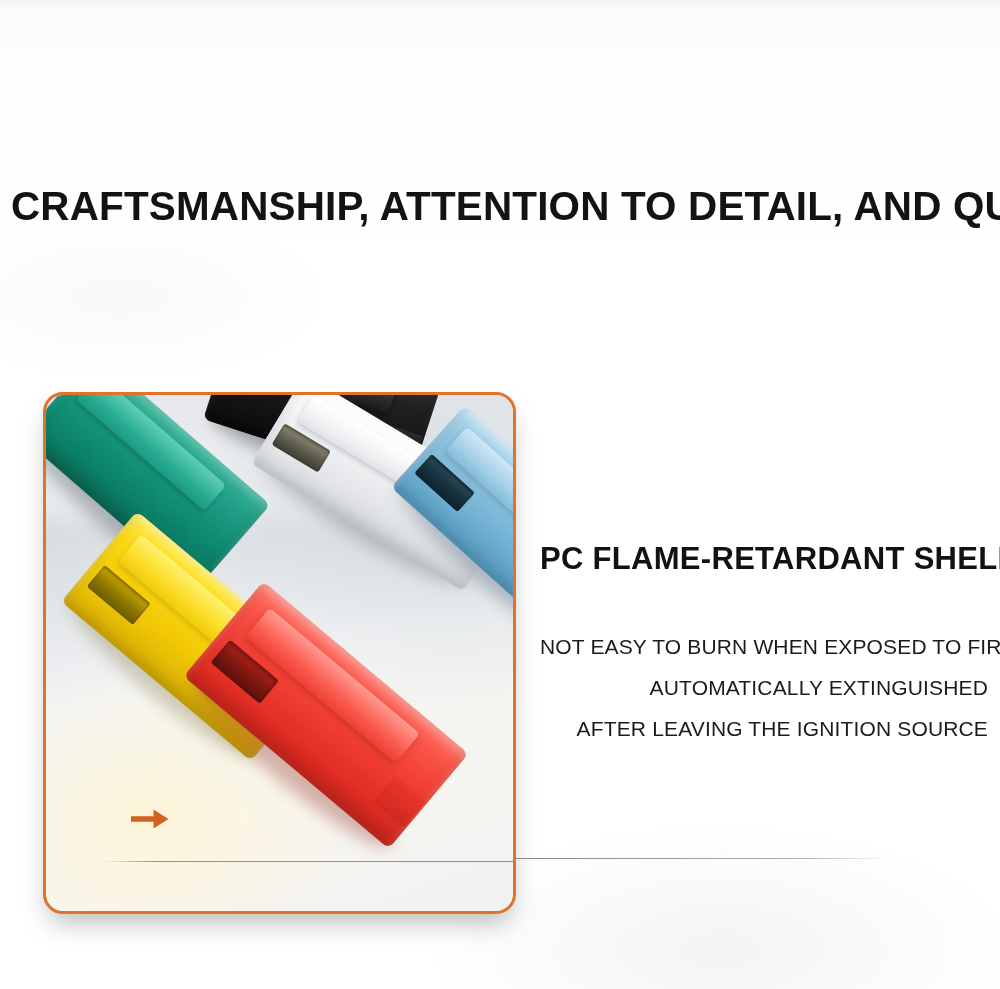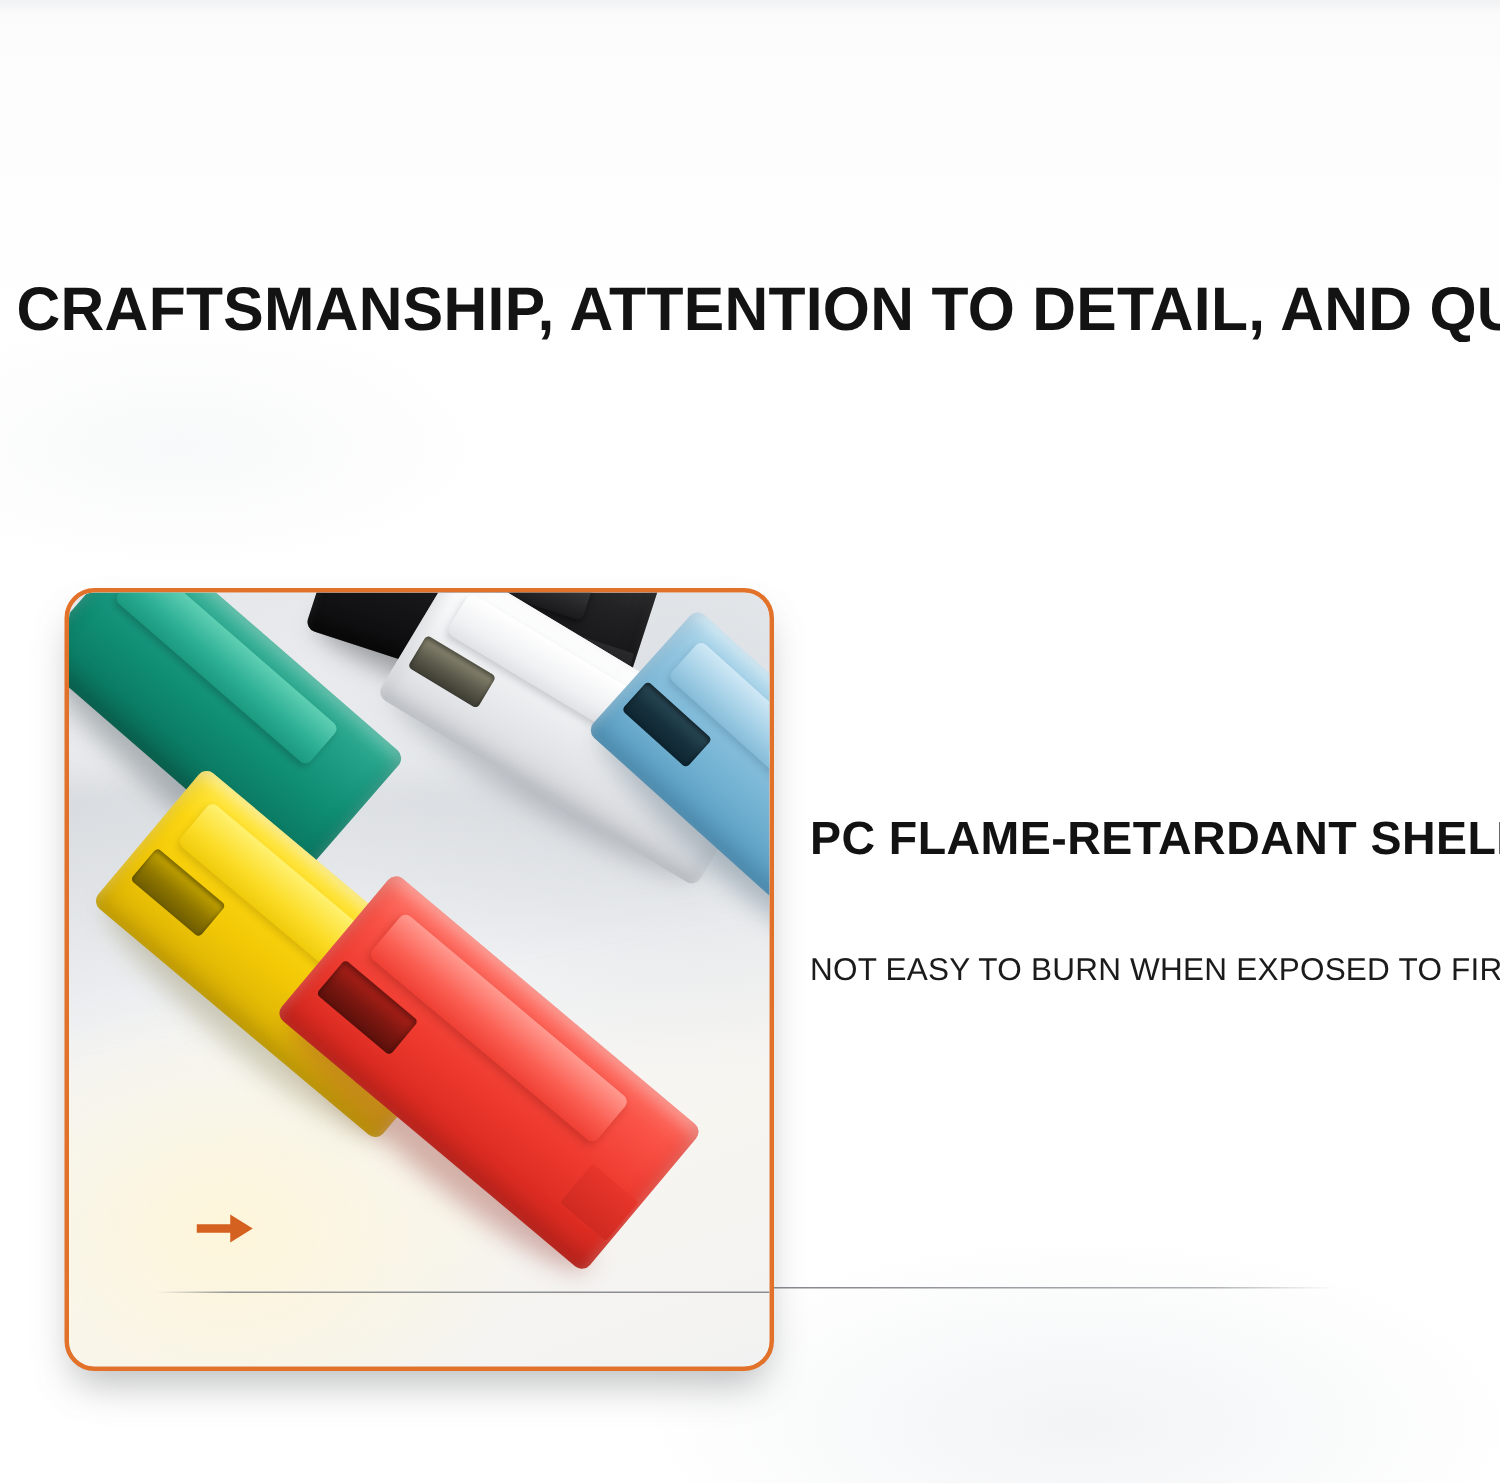--- a/index.html
+++ b/index.html
@@ -394,16 +394,18 @@
       <div class="photo-rule"></div>
     </div>
   </div>
 
   <div class="divider-line"></div>
 
   <div class="copy">
     <div class="sub-title">PC FLAME-RETARDANT SHELL</div>
     <div class="bullets">
       <div class="bullet">NOT EASY TO BURN WHEN EXPOSED TO FIRE</div>
+      <div class="bullet">AUTOMATICALLY EXTINGUISHED</div>
+      <div class="bullet">AFTER LEAVING THE IGNITION SOURCE</div>
     </div>
   </div>
 
 </div>
 
 </body></html>

